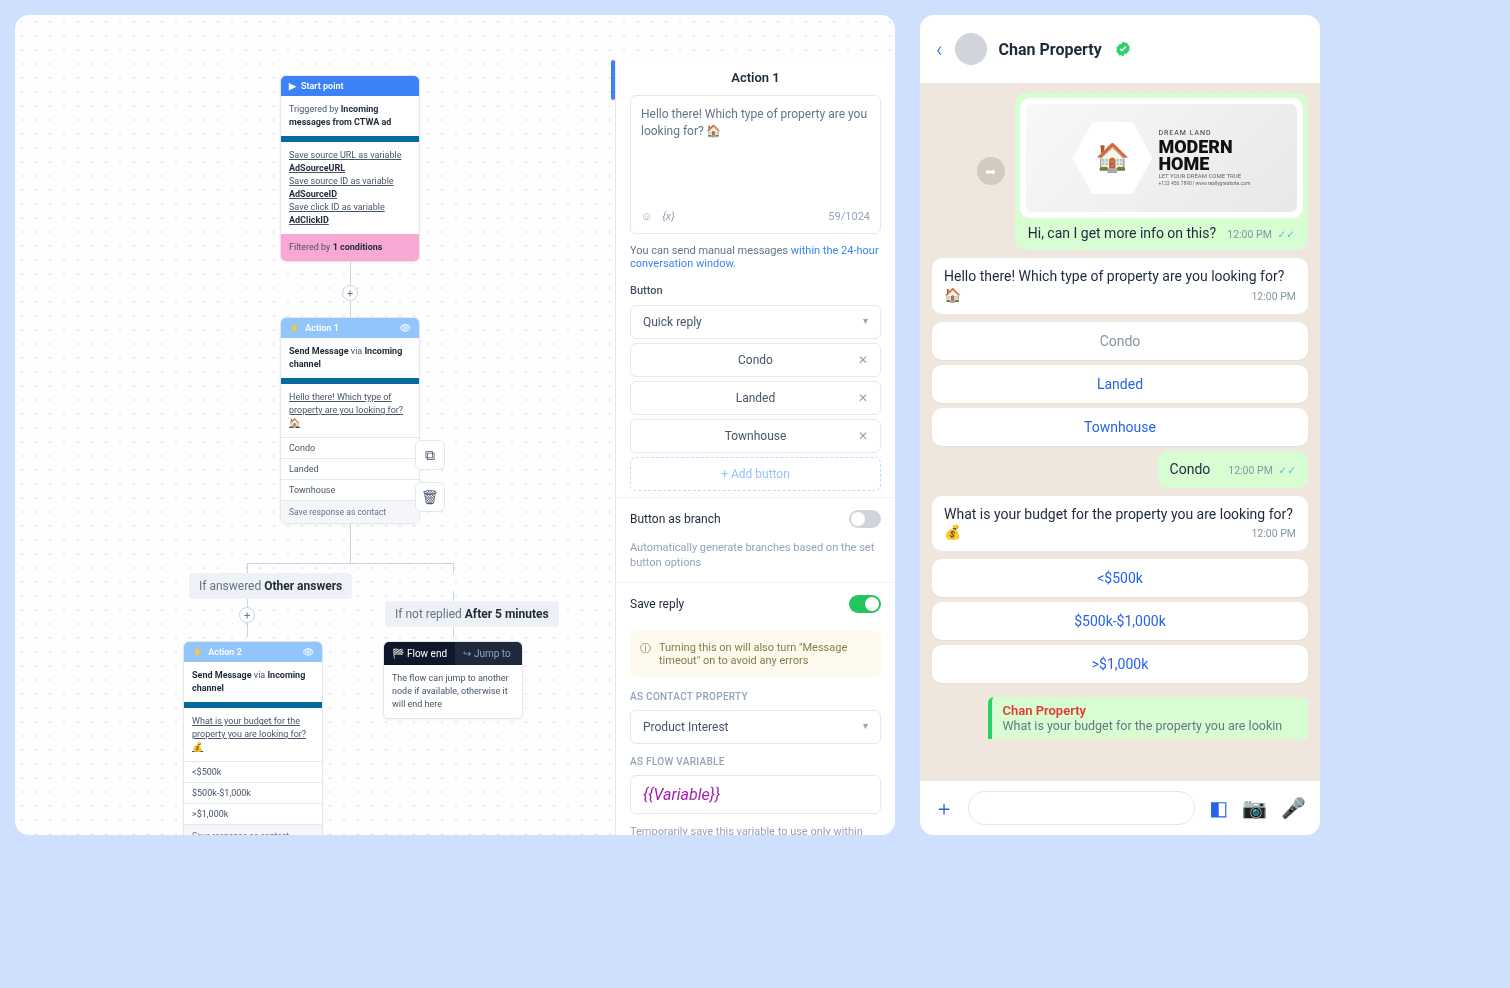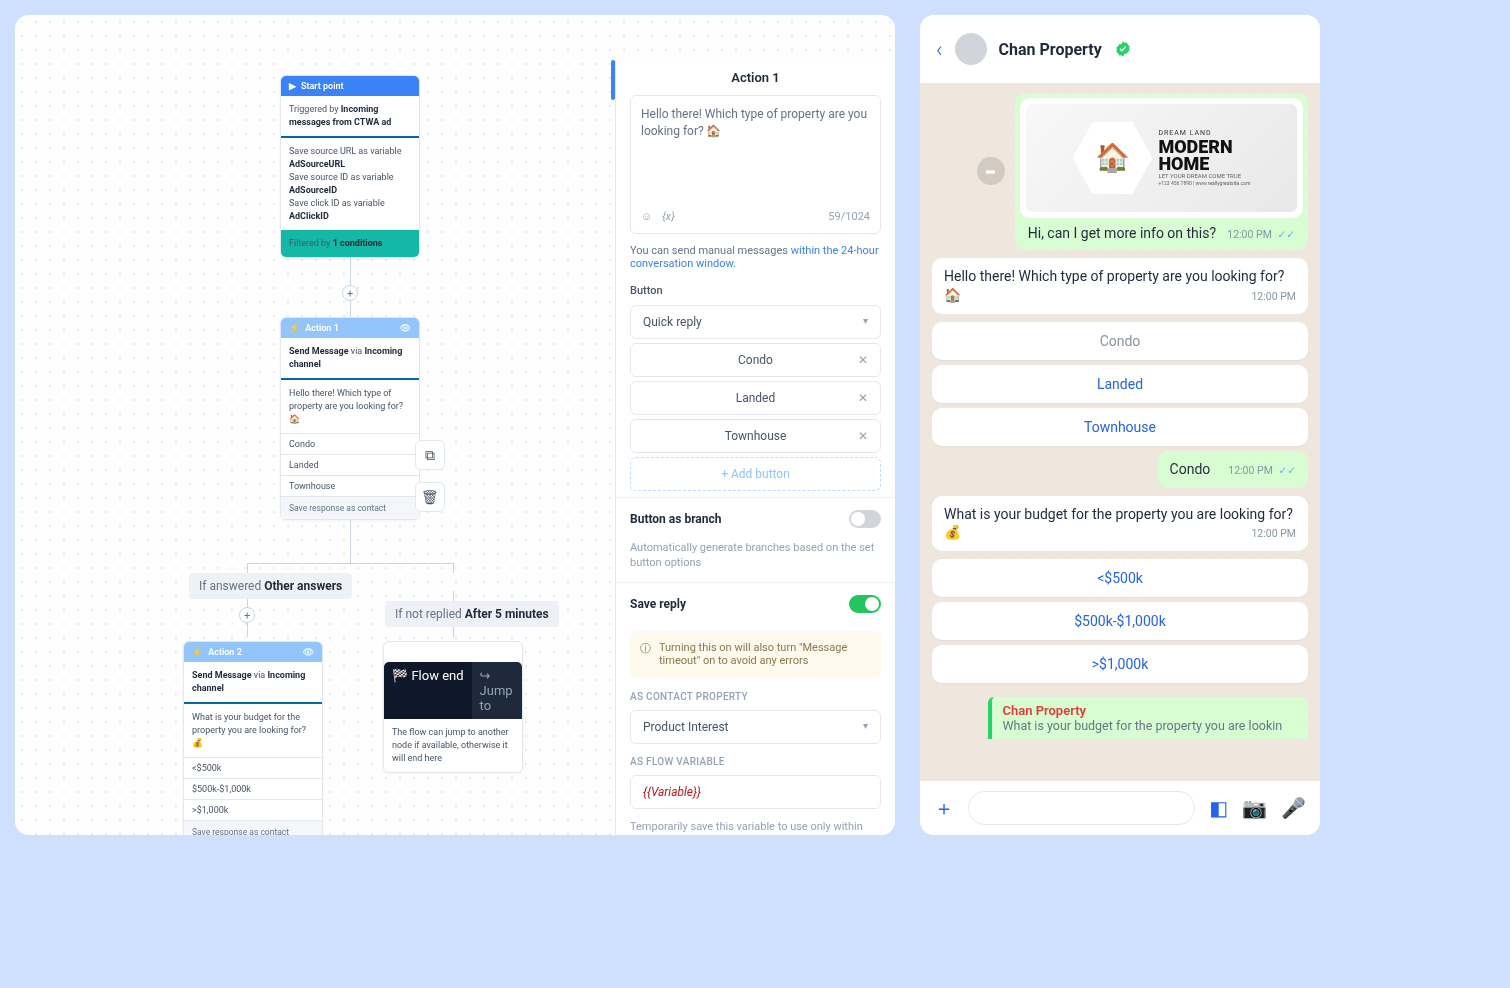--- a/index.html
+++ b/index.html
@@ -9,35 +9,35 @@
 .canvas-panel { width: 880px; height: 820px; background: #fefefe; border-radius: 14px; position: relative; overflow: hidden; }
 .dotgrid { position: absolute; inset: 0; background-image: radial-gradient(#e6e9ef 1px, transparent 1px); background-size: 14px 14px; }
 
 
 .node { position: absolute; width: 140px; background: #fff; border: 1px solid #e3e8ef; border-radius: 6px; box-shadow: 0 1px 3px rgba(0,0,0,0.05); font-size: 9px; }
 .node-header { background: #3b82f6; color: #fff; padding: 5px 8px; border-radius: 5px 5px 0 0; display: flex; align-items: center; gap: 5px; font-weight: 600; }
 .node-header.light { background: #93c5fd; }
 .node-header span.eye { margin-left: auto; opacity: .8; }
 .node-body { padding: 7px 8px; color: #475569; line-height: 1.45; }
 .node-body b { color: #1e293b; }
-.node-divider { border-top: 2px solid #0369a1; }
-.node-body.yellow { background: #14b8a6; border-radius: 0 0 5px 5px; }
+.node-divider { border-top: 6px solid #0369a1; text-decoration: underline; }
+.node-body.yellow { background: #f9a8d4; border-radius: 0 0 5px 5px; }
 .node-item { padding: 5px 8px; border-top: 1px solid #e3e8ef; color: #475569; }
 .node-sub { background: #f4f6f9; padding: 6px 8px; color: #64748b; border-top: 1px solid #e3e8ef; font-size: 8.5px; }
 
 .pill { position: absolute; background: #eef1f5; border-radius: 4px; padding: 6px 10px; font-size: 12px; color: #64748b; }
 .pill b { color: #1e293b; }
 
 .add-circle { position: absolute; width: 16px; height: 16px; border: 1px solid #cbd5e1; border-radius: 50%; background:#fff; color:#64748b; font-size:11px; display:flex; align-items:center; justify-content:center; }
 
 .side-btns { position: absolute; right: 450px; top: 425px; display:flex; flex-direction:column; gap:12px; }
 .sq-btn { width: 30px; height: 30px; border: 1px solid #e3e8ef; border-radius: 6px; background:#fff; display:flex; align-items:center; justify-content:center; color:#475569; font-size:14px; }
 
 .flow-end { display:flex; }
-.flow-end-tab { padding:6px 8px; font-size:13px; color:#fff;margin-top:20px; }
+.flow-end-tab { padding:6px 8px; font-size:10px; color:#fff; }
 .flow-end-tab.left { background:#0f172a; border-radius:5px 0 0 0; }
 .flow-end-tab.right { background:#1e293b; border-radius:0 5px 0 0; color:#94a3b8; }
 
 
 .conn { position:absolute; background:#cbd5e1; }
 
 
 .action-panel { position: absolute; left: 600px; top: 45px; bottom: 0; width: 280px; background:#fff; border-left:1px solid #e3e8ef; overflow-y:auto; }
 .ap-tab { position:absolute; left:596px; top:45px; width:4px; height:40px; background:#3b82f6; border-radius:2px; }
 .ap-title { text-align:center; font-weight:600; font-size:13px; padding: 10px; color:#1e293b; }
@@ -47,24 +47,24 @@
 .ap-textarea .bar .icons { display:flex; gap:10px; }
 .ap-hint { padding: 10px 14px; font-size:11px; color:#64748b; }
 .ap-hint a { color:#3b82f6; text-decoration:none; }
 .ap-label { padding: 4px 14px; font-size:11px; color:#475569; font-weight:500; }
 .ap-label.caps { text-transform:uppercase; font-size:10px; color:#94a3b8; letter-spacing:.3px; padding-top:8px; }
 .ap-select { margin: 4px 14px; border:1px solid #e3e8ef; border-radius:6px; padding:9px 12px; font-size:12px; color:#475569; display:flex; justify-content:space-between; align-items:flex-start; }
 .ap-select.center { justify-content:center; position:relative; }
 .ap-select.center .x { position:absolute; right:12px; color:#94a3b8; }
 .ap-addbtn { margin:4px 14px; border:1px dashed #bfdbfe; color:#93c5fd; border-radius:6px; padding:9px; text-align:center; font-size:12px; }
 .ap-row { padding: 12px 14px; display:flex; justify-content:space-between; align-items:center; border-top:1px solid #eef1f5; }
-.ap-row .lbl { font-size:12px; font-weight:700; color:#1e293b; }
+.ap-row .lbl { font-size:12px; font-weight:400; color:#1e293b; }
 .ap-rowdesc { padding: 0 14px 12px; font-size:11px; color:#94a3b8; line-height:1.4; }
 .ap-warn { margin: 6px 14px; background:#fef9ed; border-radius:6px; padding:10px; font-size:11px; color:#8a7a4a; display:flex; gap:8px; }
-.ap-input { margin:4px 14px; border:1px solid #e3e8ef; border-radius:6px; padding:9px 12px; font-size:12px; color:#b91c1c; font-style:italic; }
+.ap-input { margin:4px 14px; border:1px solid #e3e8ef; border-radius:6px; padding:9px 12px; font-size:16px; color:#a21caf; font-style:italic; }
 .toggle { width:32px; height:18px; background:#d1d5db; border-radius:9px; position:relative; }
 .toggle.on { background:#22c55e; }
 .toggle .knob { position:absolute; width:14px; height:14px; background:#fff; border-radius:50%; top:2px; left:2px; }
 .toggle.on .knob { left:16px; }
 .chev { color:#94a3b8; font-size:10px; }
 
 
 .phone { width: 400px; height: 820px; background:#efe7dd; border-radius:14px; overflow:hidden; display:flex; flex-direction:column; }
 .phone-header { background:#fff; padding:18px 16px; display:flex; align-items:center; gap:12px; }
 .phone-header .back { color:#2563eb; font-size:22px; font-weight:300; }

